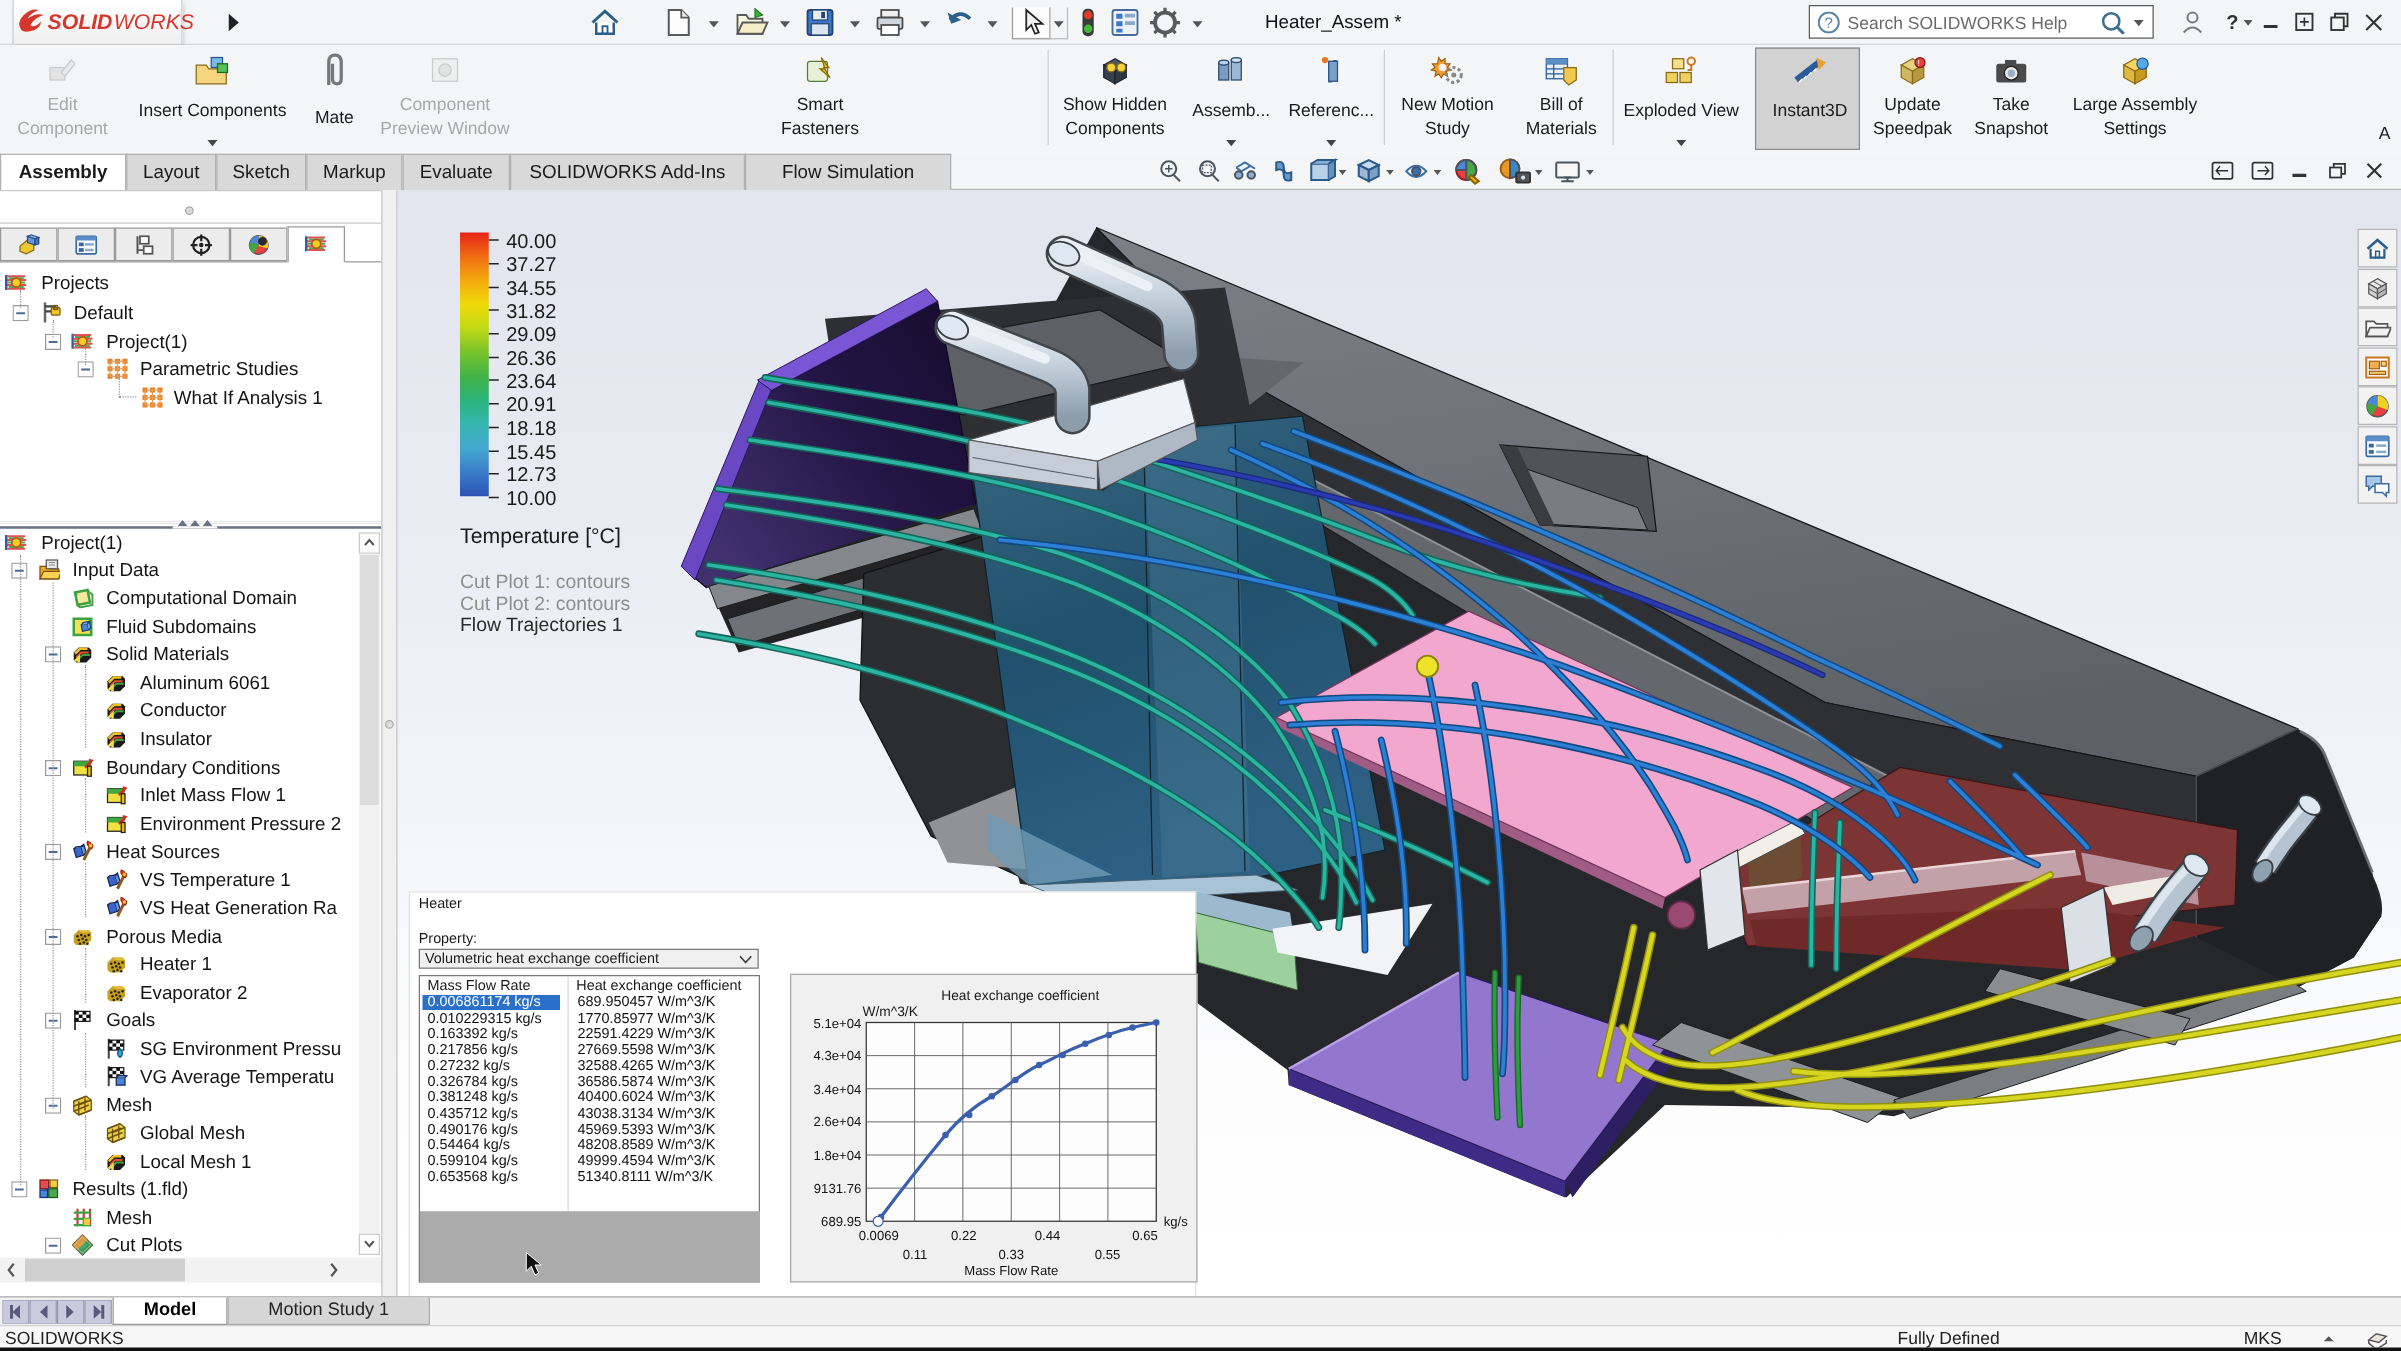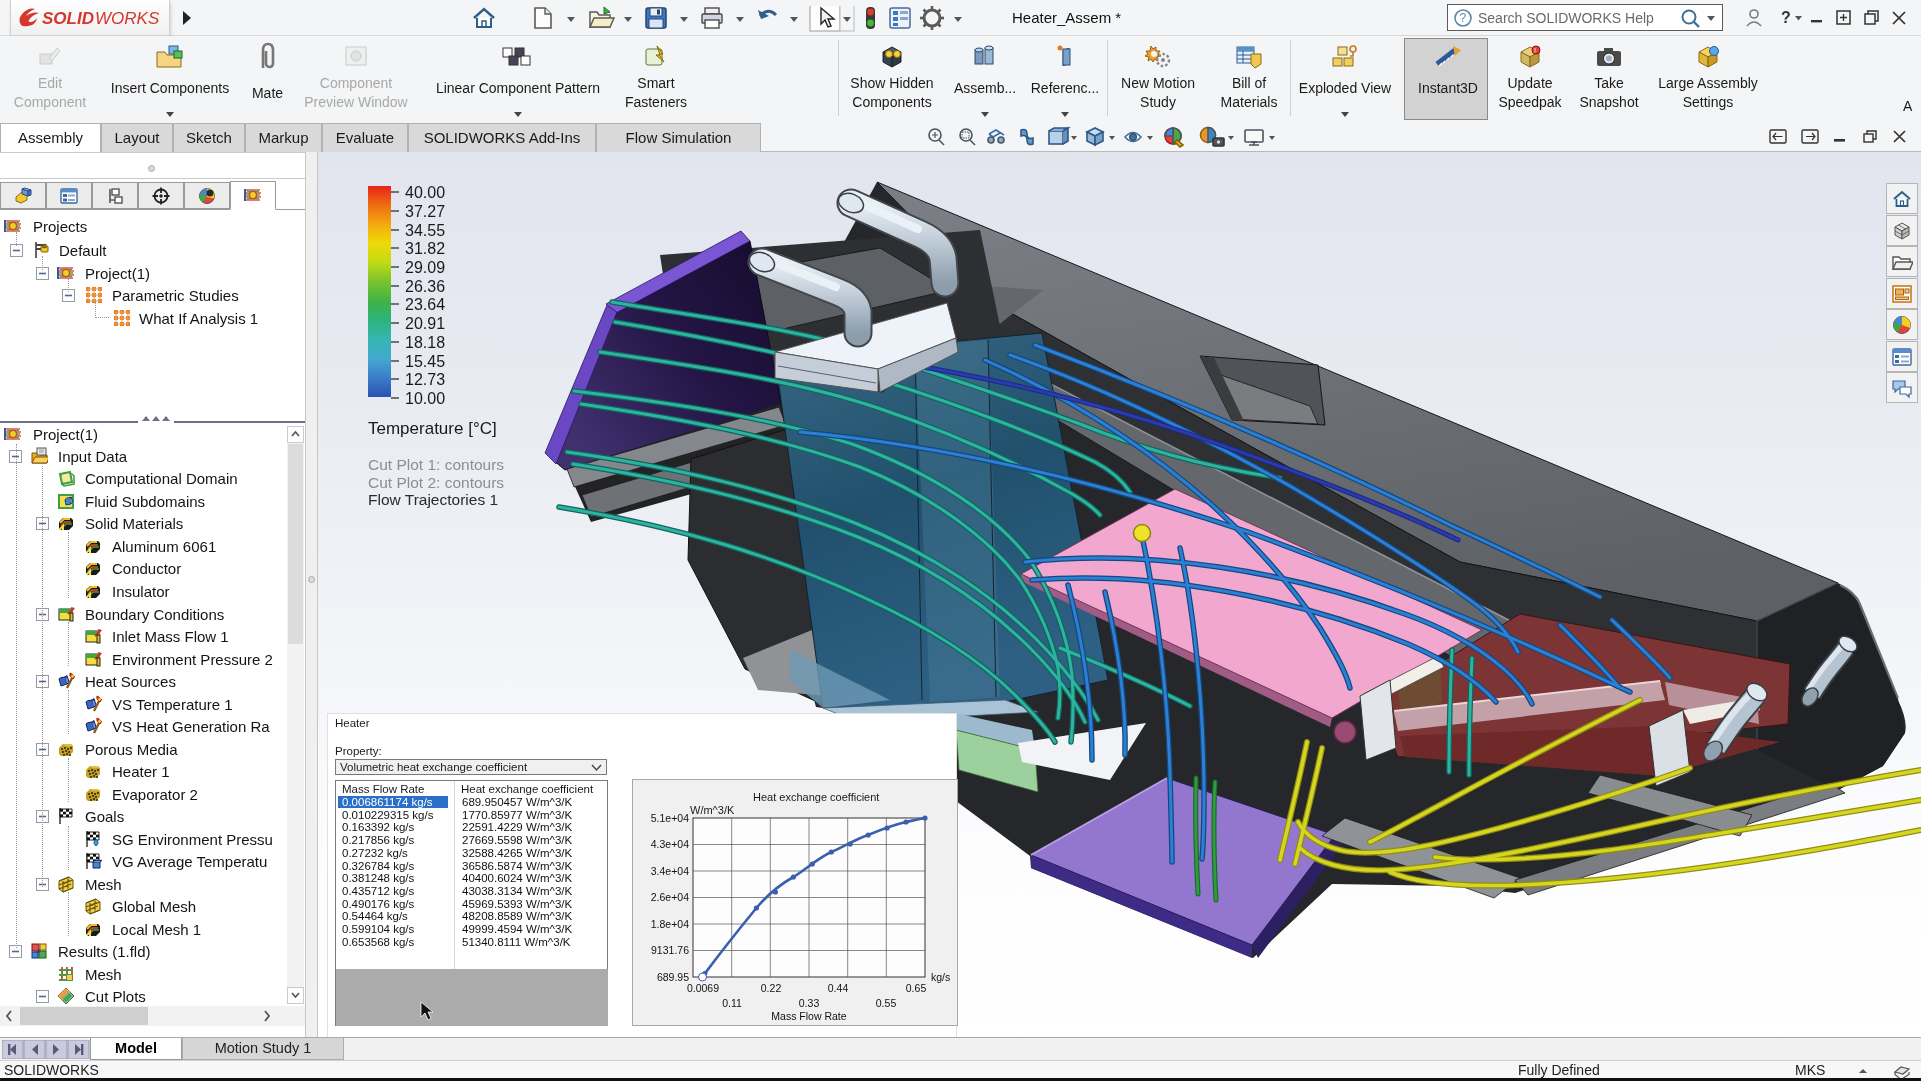--- a/index.html
+++ b/index.html
@@ -1,19 +1,19 @@
 <!DOCTYPE html>
 <html><head>
 <meta charset="utf-8">
 <style>
 * { margin:0; padding:0; box-sizing:border-box; }
 html,body { width:1921px; height:1081px; overflow:hidden; font-family:"Liberation Sans",sans-serif; background:#fff; }
 .abs { position:absolute; }
 #titlebar { left:0; top:0; width:1921px; height:36px; background:#f4f5f6; border-bottom:1px solid #d8d8d8; }
-#logo { left:10px; top:0; width:160px; height:36px; background:linear-gradient(180deg,#ffffff,#f0f0f0); border:1px solid #cfcfcf; border-top:none; box-shadow:1px 2px 3px rgba(0,0,0,.15); text-align:center; line-height:34px; }
+#logo { left:10px; top:0; width:136px; height:36px; background:linear-gradient(180deg,#ffffff,#f0f0f0); border:1px solid #cfcfcf; border-top:none; box-shadow:1px 2px 3px rgba(0,0,0,.15); text-align:center; line-height:34px; }
 #ribbon { left:0; top:36px; width:1921px; height:86px; background:#f4f5f6; }
 #tabrow { left:0; top:122px; width:1921px; height:30px; background:#f4f5f6; border-bottom:1px solid #b9b9b9; }
 #viewport { left:318px; top:152px; width:1603px; height:885px; background:linear-gradient(180deg,#e2e5ee 0%,#e7eaf1 25%,#f2f4f8 55%,#fdfdfe 80%,#ffffff 100%); }
 #leftpanel { left:0; top:152px; width:305px; height:885px; background:#ffffff; }
 #splitter { left:305px; top:152px; width:13px; height:885px; background:#f0f0f0; border-left:1px solid #c6c6c6; border-right:1px solid #c6c6c6; }
 #dialog { left:327px; top:713px; width:630px; height:327px; background:#ffffff; border:1px solid #e0e0e0; }
 #bottomtabs { left:0; top:1037px; width:1921px; height:23px; background:#f1f1f1; border-top:1px solid #a9a9a9; }
 #statusbar { left:0; top:1060px; width:1921px; height:18px; background:#f7f7f7; border-top:1px solid #d0d0d0; }
 #blackstrip { left:0; top:1078px; width:1921px; height:3px; background:#101010; }
 #righttools { left:1886px; top:183px; width:33px; height:222px; }
@@ -182,32 +182,20 @@
     </div>
   <div class="rbtn gray" style="left:297px;width:118px">
       <span class="ic"><svg width="26" height="26">
           <g opacity="0.45">
             <rect x="3" y="3" width="20" height="18" fill="#e8e8e8" stroke="#999"></rect>
             <circle cx="13" cy="12" r="5" fill="#ccc" stroke="#999"></circle>
           </g>
         </svg></span>
       <span class="lbl">Component<br>Preview Window</span>
     </div>
-  <div class="rbtn" style="left:425px;width:186px">
-      <span class="ic" style="top:10px"><svg width="34" height="26">
-          <g stroke="#333" fill="#fff">
-            <rect x="2" y="2" width="9" height="9"></rect>
-            <rect x="14" y="2" width="9" height="9" fill="#445"></rect>
-            <rect x="8" y="10" width="9" height="9" fill="#445"></rect>
-            <rect x="20" y="10" width="9" height="9"></rect>
-          </g>
-        </svg></span>
-      <span class="lbl" style="top:43px">Linear Component Pattern</span>
-      <span class="car" style="top:76px"></span>
-    </div>
   <div class="rbtn" style="left:620px;width:72px">
       <span class="ic"><svg width="26" height="26">
           <rect x="3" y="5" width="16" height="16" rx="2" fill="#e8f0d8" stroke="#5a7a3a"></rect>
           <path d="M14 2 L20 10 L16 10 L21 18 L13 11 L17 11 Z" fill="#f0c020" stroke="#8a6a00"></path>
         </svg></span>
       <span class="lbl">Smart<br>Fasteners</span>
     </div>
   <div class="rsep" style="left:838px"></div>
   <div class="rbtn" style="left:842px;width:100px">
       <span class="ic"><svg width="26" height="26">
@@ -306,21 +294,21 @@
         </svg></span>
       <span class="lbl">Large Assembly<br>Settings</span>
     </div>
   <div class="tx" style="left:1903px;top:62px;font-size:14px">A</div>
 </div>
 <div class="abs" id="tabrow">
   <style>
     .dtab { position:absolute; top:1px; height:29px; background:#d9d9d9; border:1px solid #b2b2b2; border-bottom:none; text-align:center; font-size:15px; color:#1a1a1a; line-height:27px; }
     .hic { position:absolute; top:4px; }
   </style>
-  <div class="dtab" style="left:0;width:101px;background:#fff;border-color:#b2b2b2;font-weight:normal;border-bottom:1px solid #fff;height:30px">Assembly</div>
+  <div class="dtab" style="left:0;width:101px;background:#fff;border-color:#b2b2b2;font-weight:bold;border-bottom:1px solid #fff;height:30px">Assembly</div>
   <div class="dtab" style="left:101px;width:72px">Layout</div>
   <div class="dtab" style="left:173px;width:72px">Sketch</div>
   <div class="dtab" style="left:245px;width:77px">Markup</div>
   <div class="dtab" style="left:322px;width:86px">Evaluate</div>
   <div class="dtab" style="left:408px;width:188px">SOLIDWORKS Add-Ins</div>
   <div class="dtab" style="left:596px;width:165px">Flow Simulation</div>
   <svg class="hic" style="left:925px" width="400" height="24">
     <g fill="none" stroke="#4a5560" stroke-width="1.6">
       <circle cx="10" cy="9" r="6"></circle>
         <line x1="14" y1="14" x2="19" y2="19"></line>

